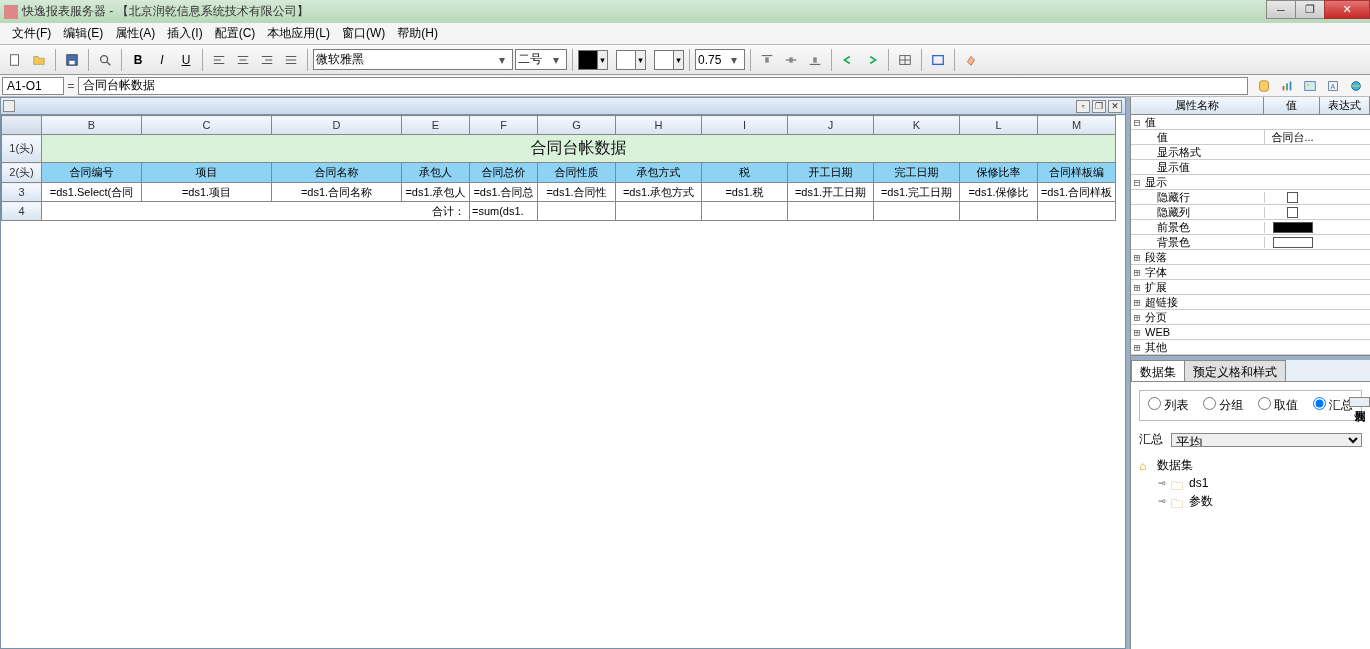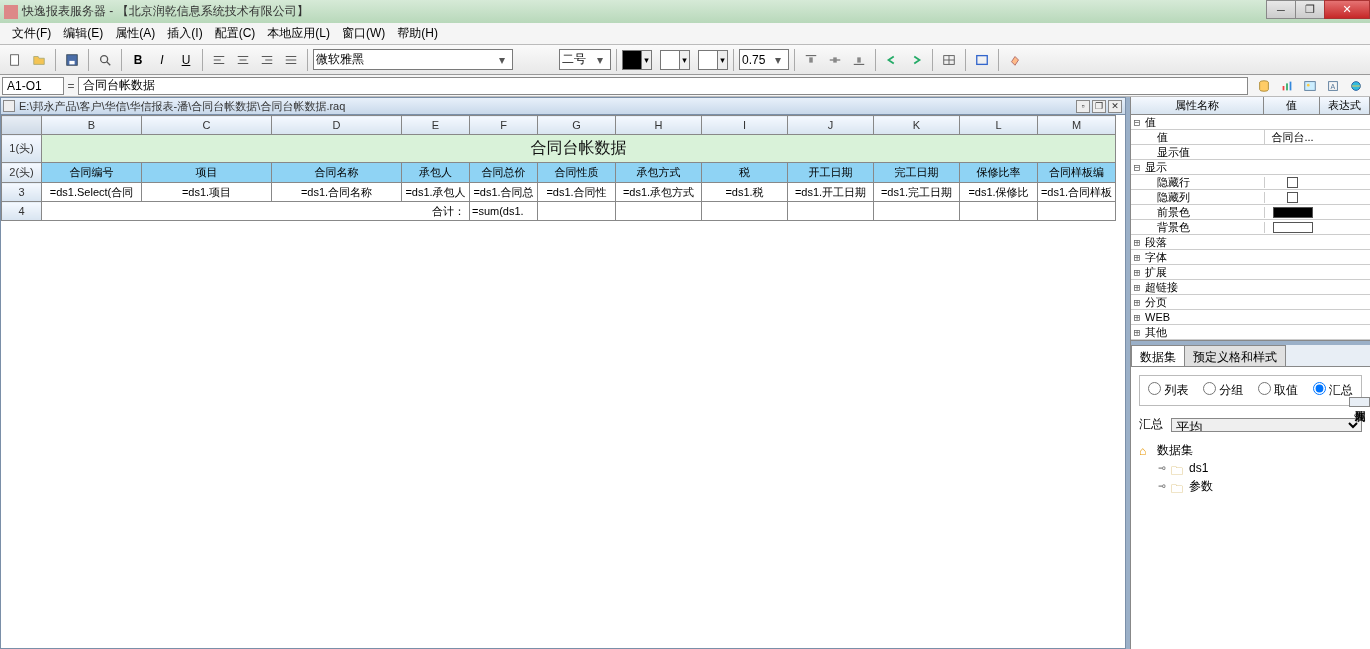--- a/index.html
+++ b/index.html
@@ -18,21 +18,21 @@
 .menubar .mi { padding: 18px 6px; cursor:pointer; }
 
 
 .toolbar { height: 30px; background: linear-gradient(#fafafa,#e8e8e8); border-bottom:1px solid #999; display:flex; align-items:center; padding:0 4px; gap:2px; }
 .tb-sep { width:1px; height:22px; background:#aaa; margin:0 3px; }
 .tb-btn { width:22px; height:22px; border:1px solid transparent; display:flex; align-items:center; justify-content:center; font-size:12px; cursor:pointer; background:transparent; }
 .tb-btn svg { width:14px; height:14px; }
 .tb-combo { height:21px; border:1px solid #7a7a7a; background:#fff; font-size:12px; padding:0 2px; display:flex; align-items:center; }
 .tb-combo .arrow { width:16px; text-align:center; color:#555; cursor:pointer; }
 .tb-combo.font { flex: 0 0 200px; justify-content:space-between;}
-.tb-combo.size { flex: 0 0 52px; justify-content:space-between;margin-left:44px;}
+.tb-combo.size { flex: 0 0 52px; justify-content:space-between;}
 .tb-combo.zoom { flex: 0 0 50px; justify-content:space-between;}
 .tb-swatches { display:flex; gap:0; }
 .tb-swatch { width:20px; height:20px; border:1px solid #777; cursor:pointer; }
 .tb-swatch-dd { width:10px; height:20px; border:1px solid #777; border-left:none; background:#eee; display:flex; align-items:center; justify-content:center; font-size:9px; cursor:pointer;}
 
 
 .formulabar { height: 22px; background:#f5f5f5; border-bottom:1px solid #bbb; display:flex; align-items:center; font-size:12px; }
 .formulabar .cellref { width:62px; height:18px; border:1px solid #888; background:#fff; padding:0 4px; margin-left:2px; display:flex; align-items:center;}
 .formulabar .eq { width:14px; text-align:center; color:#555;}
 .formulabar .fx { flex:1; height:18px; border:1px solid #888; background:#fff; padding:0 4px; display:flex; align-items:center; margin-right:2px;}
@@ -305,21 +305,20 @@
           <path d="M3 8h10" stroke="#fc4"></path>
         </svg>
       </button>
   </div>
 </div>
 
 <div class="mainarea">
   <div class="left-panel">
     <div class="doc-titlebar">
       <span class="doc-icon"></span>
-      <span>E:\邦永产品\客户\华信\华信报表-潘\合同台帐数据\合同台帐数据.raq</span>
       <div class="doc-btns">
         <div class="doc-btn">▫</div>
         <div class="doc-btn">❐</div>
         <div class="doc-btn">✕</div>
       </div>
     </div>
     <div class="grid-frame">
       <div class="grid-scroll">
         <table class="grid" id="grid">
             <tbody>
@@ -404,20 +403,26 @@
     <span class="ext"></span>
   </div>
         <div class="prop-row indent1">
     <span class="exp"></span>
     <span class="lbl">值</span>
     <span class="val">合同台...</span>
     <span class="ext"></span>
   </div>
         <div class="prop-row indent1">
     <span class="exp"></span>
+    <span class="lbl">显示格式</span>
+    <span class="val"></span>
+    <span class="ext"></span>
+  </div>
+        <div class="prop-row indent1">
+    <span class="exp"></span>
     <span class="lbl">显示值</span>
     <span class="val"></span>
     <span class="ext"></span>
   </div>
         <div class="prop-row ">
     <span class="exp">⊟</span>
     <span class="lbl">显示</span>
     <span class="val"></span>
     <span class="ext"></span>
   </div>

